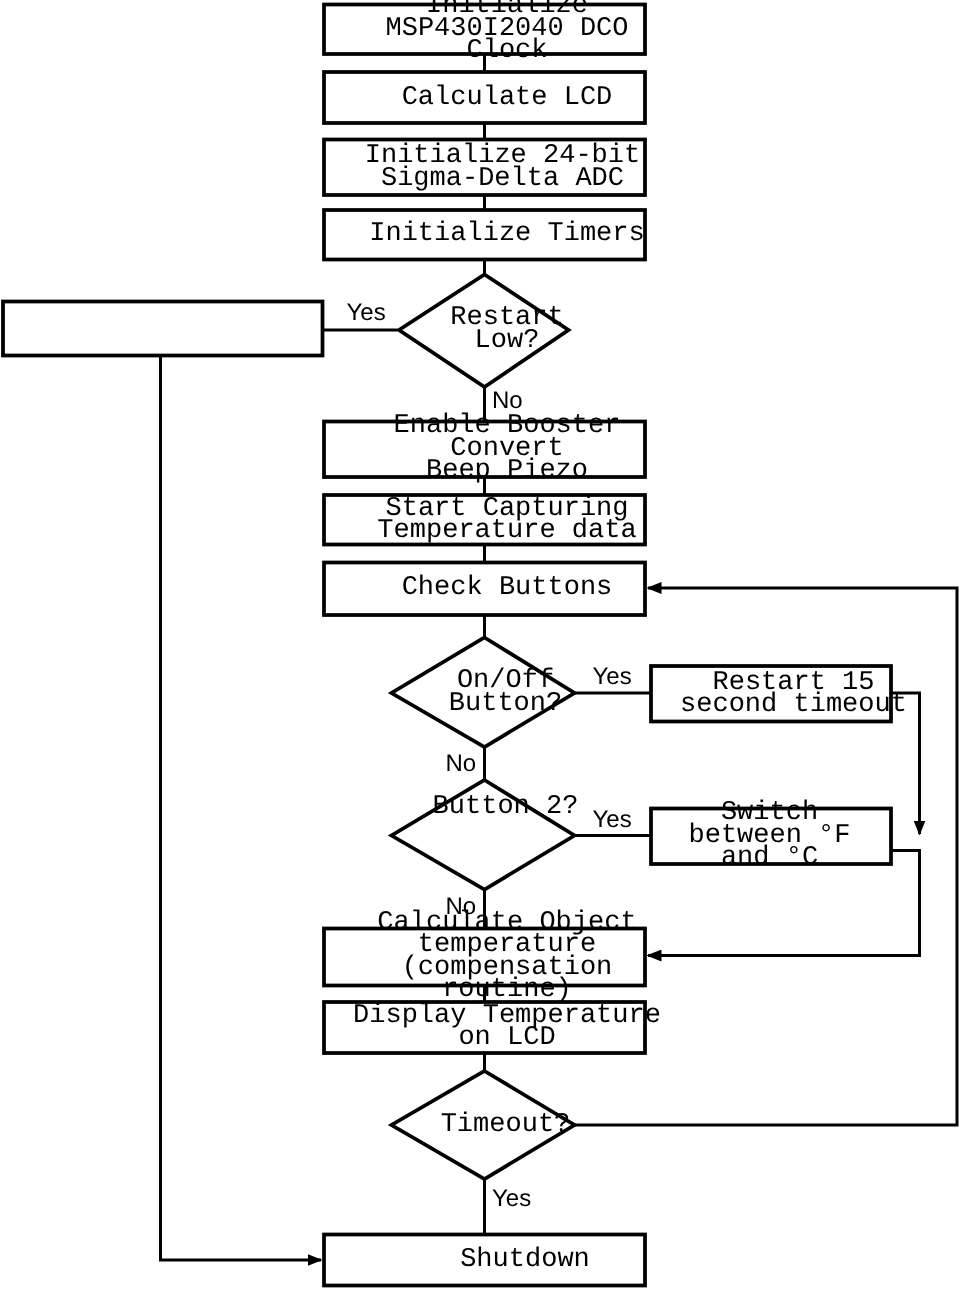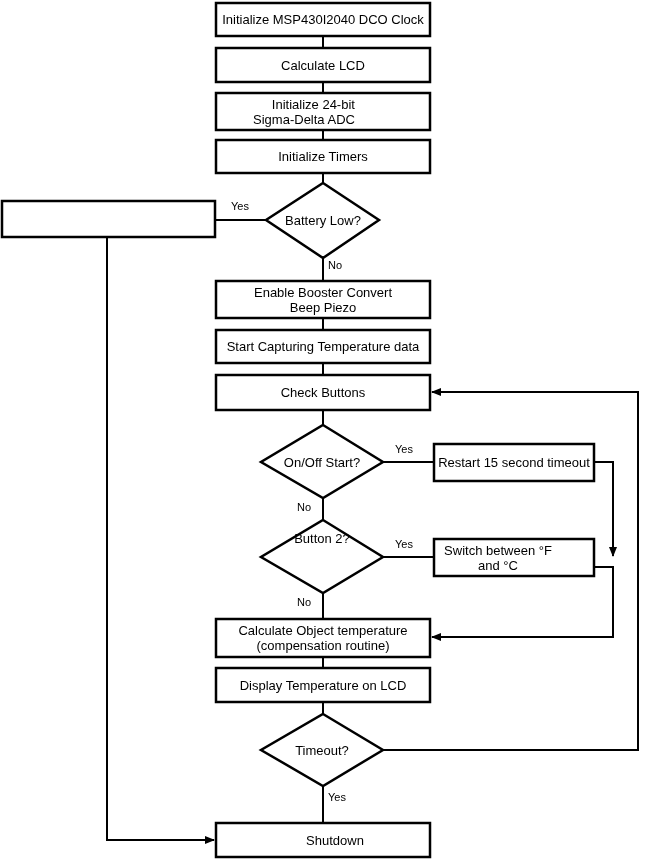--- a/index.html
+++ b/index.html
@@ -21,31 +21,32 @@
     top: 0;
     width: 650px;
     height: 859px;
   }
   .node-label {
     position: absolute;
     display: flex;
     align-items: center;
     justify-content: center;
     text-align: center;
-    font-family: Liberation Sans, sans-serif;
-    font-size: 13px;
+    font-family: Liberation Mono, monospace;
+    font-size: 18px;
     color: #000000;
     line-height: 15px;
     white-space: pre-line;
     pointer-events: none;
+    padding-left: 15px;
   }
   .edge-label {
     position: absolute;
     font-family: "Liberation Sans", sans-serif;
-    font-size: 11px;
+    font-size: 16px;
     color: #000000;
     white-space: nowrap;
     pointer-events: none;
   }
 </style>
 </head>
 <body>
 
 <div id="canvas">
 
@@ -105,29 +106,29 @@
 
       <polygon points="323,183 379,220 323,258 266,220"></polygon>
       <polygon points="323,425 383,462 323,498 261,462"></polygon>
       <polygon points="323,520 383,557 323,593 261,557"></polygon>
       <polygon points="323,714 383,750 323,786 261,750"></polygon>
     </g>
   </svg>
 
   <div class="node-label" style="left:216px; top:3px;   width:214px; height:33px;">Initialize MSP430I2040 DCO Clock</div>
   <div class="node-label" style="left:216px; top:48px;  width:214px; height:34px;">Calculate LCD</div>
-  <div class="node-label" style="left:200px; top:93px;  width:208px; height:37px;text-align:right;">Initialize 24-bit
+  <div class="node-label" style="left:216px; top:93px;  width:208px; height:37px;">Initialize 24-bit
 Sigma-Delta ADC</div>
   <div class="node-label" style="left:216px; top:140px; width:214px; height:33px;">Initialize Timers</div>
-  <div class="node-label" style="left:266px; top:202px; width:114px; height:36px;">Battery Low?</div>
+  <div class="node-label" style="left:266px; top:202px; width:114px; height:36px;">Restart Low?</div>
   <div class="node-label" style="left:216px; top:281px; width:214px; height:37px;text-align:center;">Enable Booster Convert
 Beep  Piezo</div>
   <div class="node-label" style="left:216px; top:375px; width:214px; height:35px;">Check Buttons</div>
   <div class="node-label" style="left:216px; top:330px; width:214px; height:33px;">Start Capturing Temperature data</div>
-  <div class="node-label" style="left:261px; top:444px; width:122px; height:36px;">On/Off Start?</div>
+  <div class="node-label" style="left:261px; top:444px; width:122px; height:36px;">On/Off Button?</div>
   <div class="node-label" style="left:434px; top:444px; width:160px; height:37px;">Restart 15 second timeout</div>
   <div class="node-label" style="left:261px; top:520px; width:122px; height:36px;">Button 2?</div>
   <div class="node-label" style="left:434px; top:539px; width:128px; height:37px;">Switch between °F and °C</div>
   <div class="node-label" style="left:216px; top:668px; width:214px; height:34px;">Display Temperature on LCD</div>
   <div class="node-label" style="left:216px; top:619px; width:214px; height:38px;">Calculate Object temperature
 (compensation routine)</div>
   <div class="node-label" style="left:261px; top:732px; width:122px; height:36px;">Timeout?</div>
   <div class="node-label" style="left:216px; top:823px; width:238px; height:34px;">Shutdown</div>
 
   <div class="edge-label" style="left:231px; top:200px;">Yes</div>

